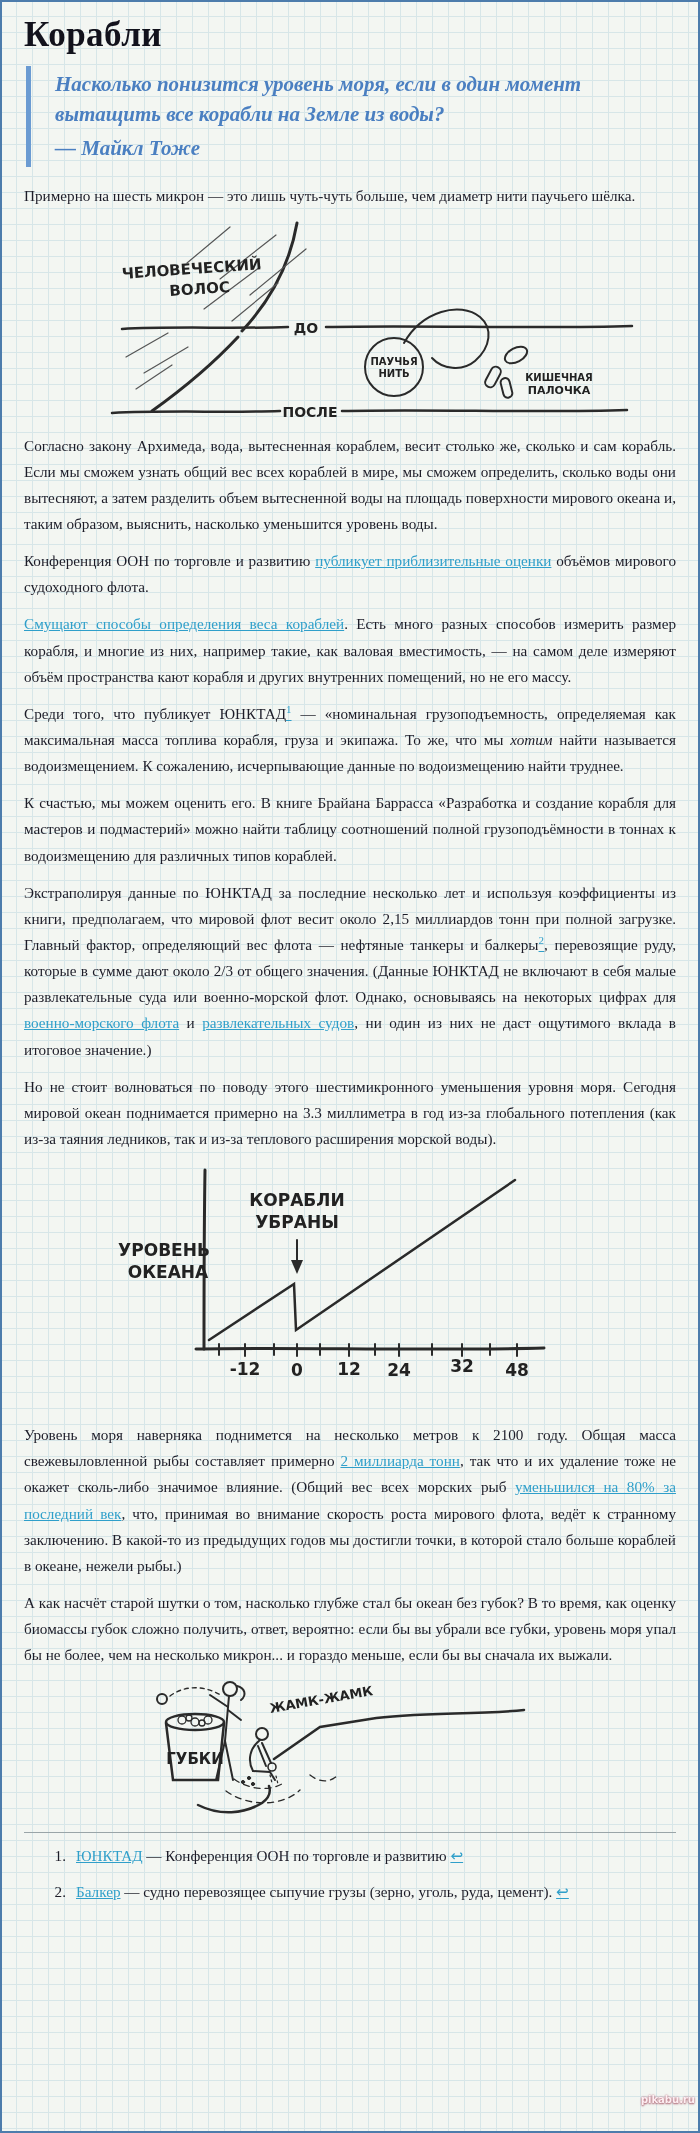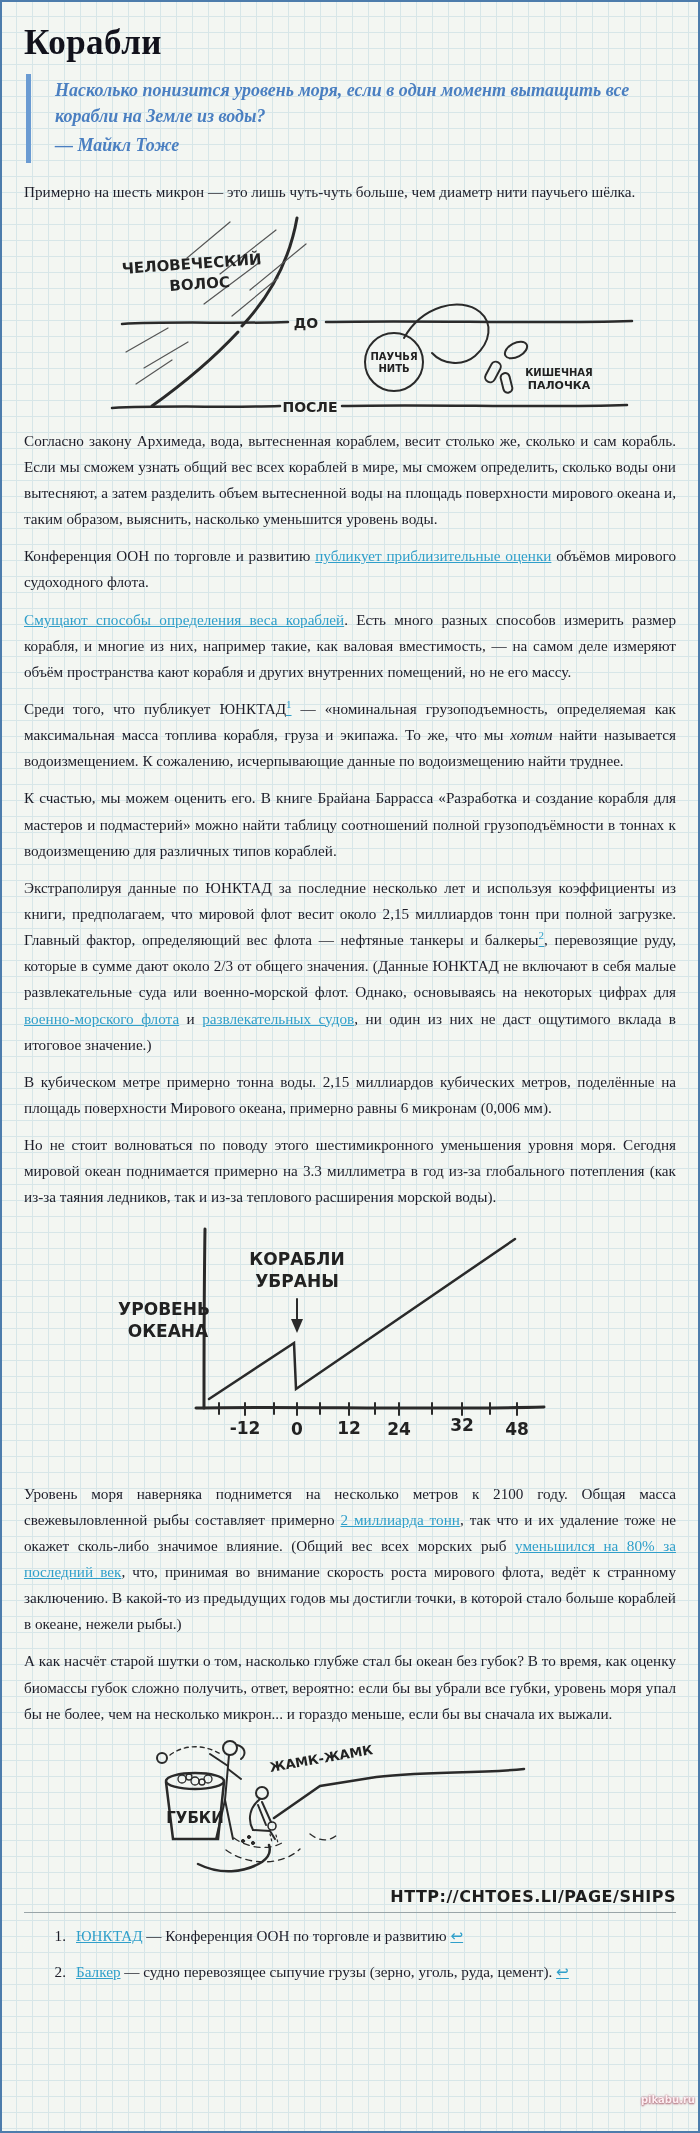--- a/index.html
+++ b/index.html
@@ -10,31 +10,31 @@
     overflow:hidden;
     border:2px solid #4d7cac;
     background-color:#f3f6f2;
     background-image:
       linear-gradient(#d7e6e8 1px, transparent 1px),
       linear-gradient(90deg, #d7e6e8 1px, transparent 1px);
     background-size:16px 16px;
     font-family:"Liberation Serif", serif;
     color:#1c1c28;
   }
-  .content{padding:16px 22px 0;}
+  .content{padding:8px 22px 0;}
   h1.title{
     font-size:35px;line-height:1.2;font-weight:700;
     margin:4px 0 10px;color:#12121c;letter-spacing:0.5px;
   }
   .quote{
     border-left:5px solid #6b9bd2;
     margin:6px 0 16px 2px;
     padding:4px 10px 4px 24px;
     color:#4a7fc1;font-style:italic;font-weight:700;
-    font-size:18px;line-height:1.42;
+    font-size:21px;line-height:1.42;
   }
   .quote .q-attr{margin-top:4px;font-style:italic;}
   p.para{
     margin:0 0 11px;
     font-size:15.2px;line-height:1.72;
     text-align:justify;
   }
   p.para em{font-style:italic;}
   a.lnk{color:#2f9fca;text-decoration:underline;cursor:pointer;}
   a.lnk sup{font-size:11px;line-height:0;}
@@ -122,21 +122,20 @@
     </svg>
   </div>
 
   <div>
       <p class="para"><span>Согласно закону Архимеда, вода, вытесненная кораблем, весит столько же, сколько и сам корабль. Если мы сможем узнать общий вес всех кораблей в мире, мы сможем определить, сколько воды они вытесняют, а затем разделить объем вытесненной воды на площадь поверхности мирового океана и, таким образом, выяснить, насколько уменьшится уровень воды.</span></p>
       <p class="para"><span>Конференция ООН по торговле и развитию </span><a class="lnk" href="#">публикует приблизительные оценки</a><span> объёмов мирового судоходного флота.</span></p>
       <p class="para"><a class="lnk" href="#">Смущают способы определения веса кораблей</a><span>. Есть много разных способов измерить размер корабля, и многие из них, например такие, как валовая вместимость, — на самом деле измеряют объём пространства кают корабля и других внутренних помещений, но не его массу.</span></p>
       <p class="para"><span>Среди того, что публикует ЮНКТАД</span><a class="lnk" href="#"><sup>1</sup></a><span> — «номинальная грузоподъемность, определяемая как максимальная масса топлива корабля, груза и экипажа. То же, что мы </span><em>хотим</em><span> найти называется водоизмещением. К сожалению, исчерпывающие данные по водоизмещению найти труднее.</span></p>
       <p class="para"><span>К счастью, мы можем оценить его. В книге Брайана Баррасса «Разработка и создание корабля для мастеров и подмастерий» можно найти таблицу соотношений полной грузоподъёмности в тоннах к водоизмещению для различных типов кораблей.</span></p>
       <p class="para"><span>Экстраполируя данные по ЮНКТАД за последние несколько лет и используя коэффициенты из книги, предполагаем, что мировой флот весит около 2,15 миллиардов тонн при полной загрузке. Главный фактор, определяющий вес флота — нефтяные танкеры и балкеры</span><a class="lnk" href="#"><sup>2</sup></a><span>, перевозящие руду, которые в сумме дают около 2/3 от общего значения. (Данные ЮНКТАД не включают в себя малые развлекательные суда или военно-морской флот. Однако, основываясь на некоторых цифрах для </span><a class="lnk" href="#">военно-морского флота</a><span> и </span><a class="lnk" href="#">развлекательных судов</a><span>, ни один из них не даст ощутимого вклада в итоговое значение.)</span></p>
-      <p class="para"><span>В кубическом метре примерно тонна воды. 2,15 миллиардов кубических метров, поделённые на площадь поверхности Мирового океана, примерно равны 6 микронам (0,006 мм).</span></p>
       <p class="para"><span>Но не стоит волноваться по поводу этого шестимикронного уменьшения уровня моря. Сегодня мировой океан поднимается примерно на 3.3 миллиметра в год из-за глобального потепления (как из-за таяния ледников, так и из-за теплового расширения морской воды).</span></p>
     </div>
 
   <div class="fig fig-chart">
     <svg width="560" height="250" viewBox="0 0 560 250">
       <g fill="none" stroke="#2a2a2a" stroke-linecap="round">
 
         <path d="M123,6 C122,70 122,130 122,185" stroke-width="3"></path>
         <path d="M114,185 C200,183 350,187 462,184" stroke-width="3"></path>
 
@@ -221,21 +220,20 @@
           <path d="M122,100 C137,111 159,113 173,103"></path>
           <path d="M114,112 C136,128 170,128 188,111"></path>
           <path d="M198,96 C208,104 219,104 227,95"></path>
         </g>
       </g>
       <text x="83" y="85" font-size="15" text-anchor="middle" font-family="DejaVu Sans, sans-serif">ГУБКИ</text>
       <text x="210" y="25" font-size="13" text-anchor="middle" transform="rotate(-10 210 25)">ЖАМК-ЖАМК</text>
     </svg>
   </div>
 
-  <div class="url-line">HTTP://CHTOES.LI/PAGE/SHIPS</div>
 
   <hr class="divider">
 
   <div class="footnotes">
     <div class="fnrow">
       <span class="fnnum">1.</span>
       <span class="fnbody"><a class="lnk" href="#">ЮНКТАД</a><span> — Конференция ООН по торговле и развитию </span><a class="lnk" href="#">↩</a></span>
     </div>
     <div class="fnrow">
       <span class="fnnum">2.</span>

